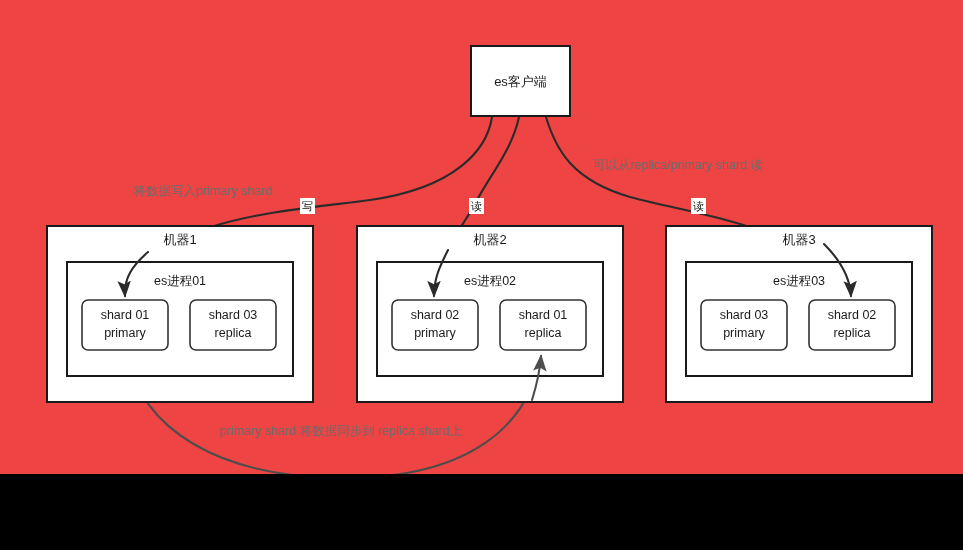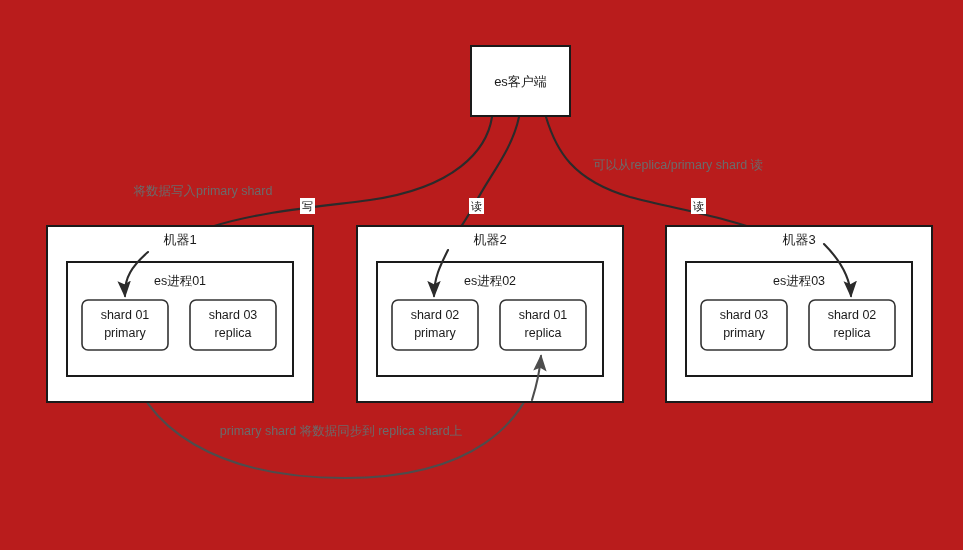--- a/index.html
+++ b/index.html
@@ -3,22 +3,22 @@
 <meta charset="utf-8">
 <style>
   html, body {
     margin: 0;
     padding: 0;
     background: #000000;
   }
   #canvas {
     position: relative;
     width: 963px;
-    height: 550px;
-    background: #b91c1c;
+    height: 474px;
+    background: #ef4444;
     overflow: hidden;
     font-family: "Liberation Sans", "DejaVu Sans", sans-serif;
   }
   svg.diagram {
     position: absolute;
     left: 0;
     top: 0;
     width: 963px;
     height: 550px;
   }

